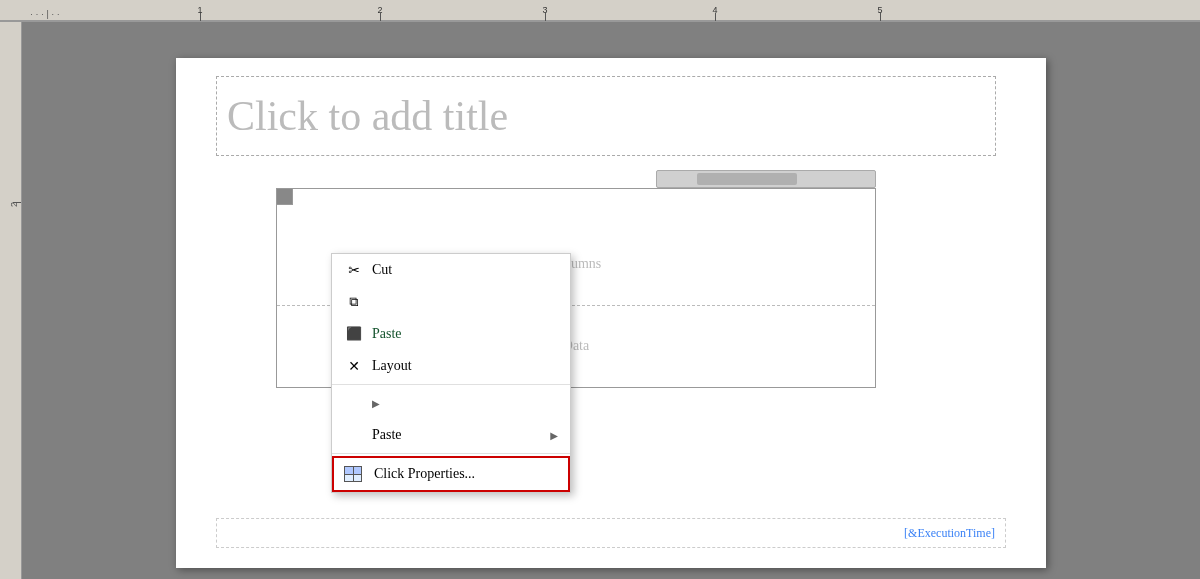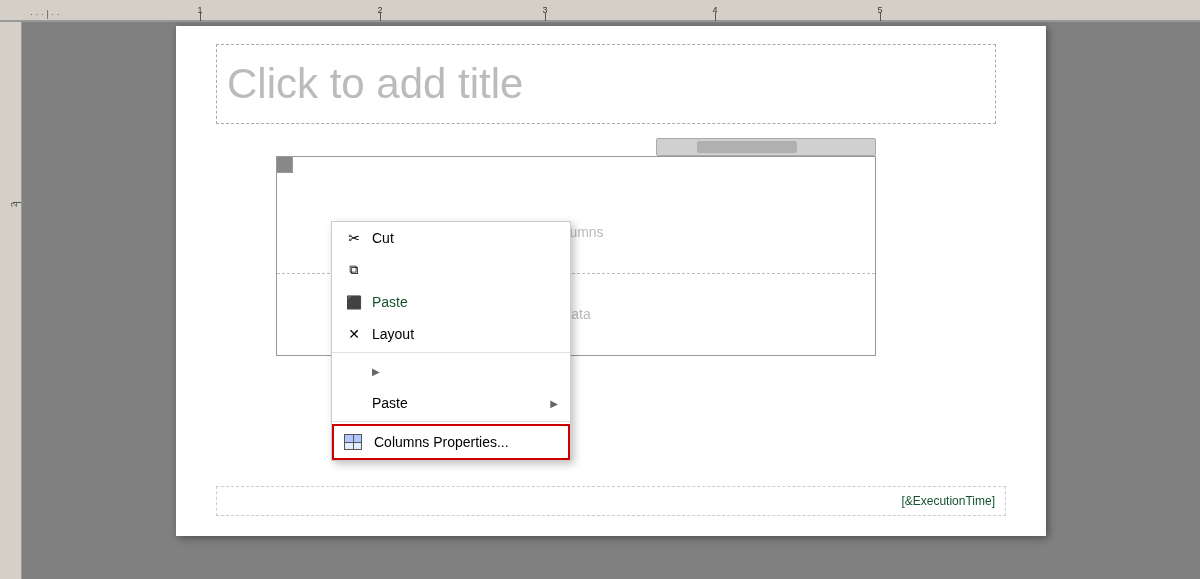--- a/index.html
+++ b/index.html
@@ -56,21 +56,22 @@
     .canvas-area {
       position: absolute;
       top: 22px;
       left: 22px;
       width: 1178px;
       height: 557px;
       background: #808080;
       display: flex;
       align-items: flex-start;
       justify-content: center;
-      padding-top: 4px;
+      padding-top: 36px;
+      font-family: Liberation Serif, serif;
     }
 
     
     .slide {
       position: relative;
       width: 870px;
       height: 510px;
       background: white;
       box-shadow: 2px 2px 8px rgba(0,0,0,0.4);
     }
@@ -154,21 +155,21 @@
       height: 30px;
       border: 1px dashed #ccc;
       display: flex;
       align-items: center;
       justify-content: flex-end;
       padding-right: 10px;
     }
 
     .footer-text {
       font-size: 12px;
-      color: #14532d;
+      color: #3b82f6;
       margin-left: 48px;
     }
 
     
     .context-menu {
       position: absolute;
       top: 195px;
       left: 155px;
       width: 240px;
       background: white;
@@ -370,20 +371,20 @@
             <div class="tablix-icon-row">
               <div class="tablix-icon-cell header"></div>
               <div class="tablix-icon-cell header"></div>
             </div>
             <div class="tablix-icon-row">
               <div class="tablix-icon-cell"></div>
               <div class="tablix-icon-cell"></div>
             </div>
           </span>
         </span>
-        <span class="menu-label">Columns Properties...</span>
+        <span class="menu-label">Click Properties...</span>
       </div>
 
     </div>
 
   </div>
 
 </div>
 
 </body></html>

